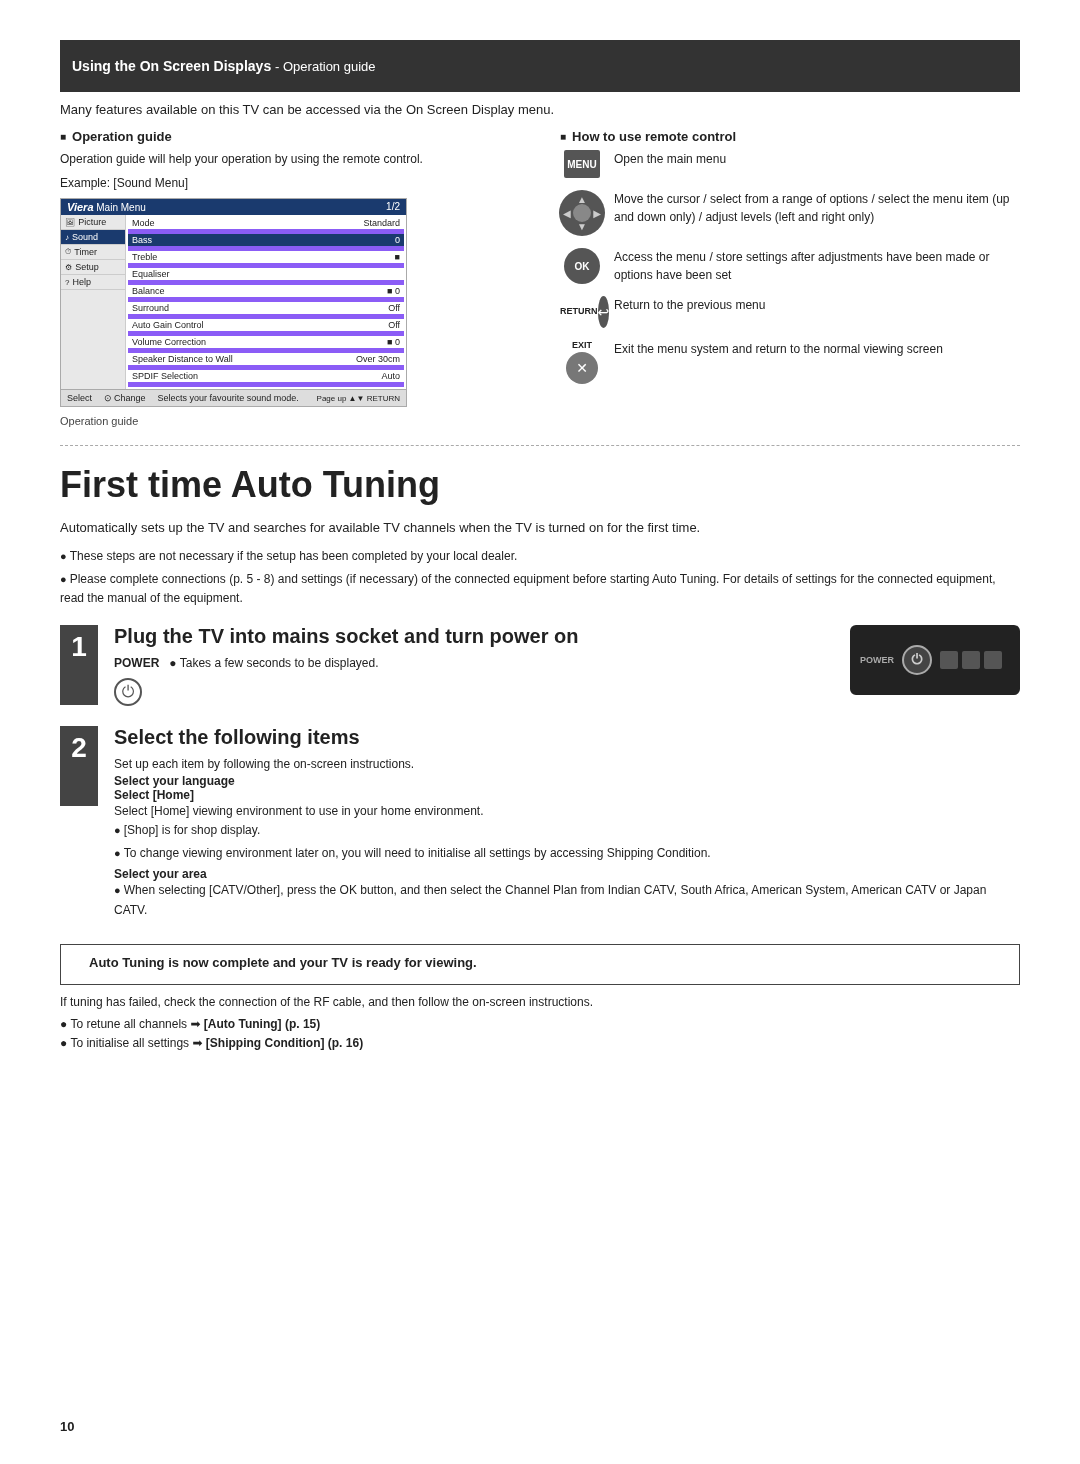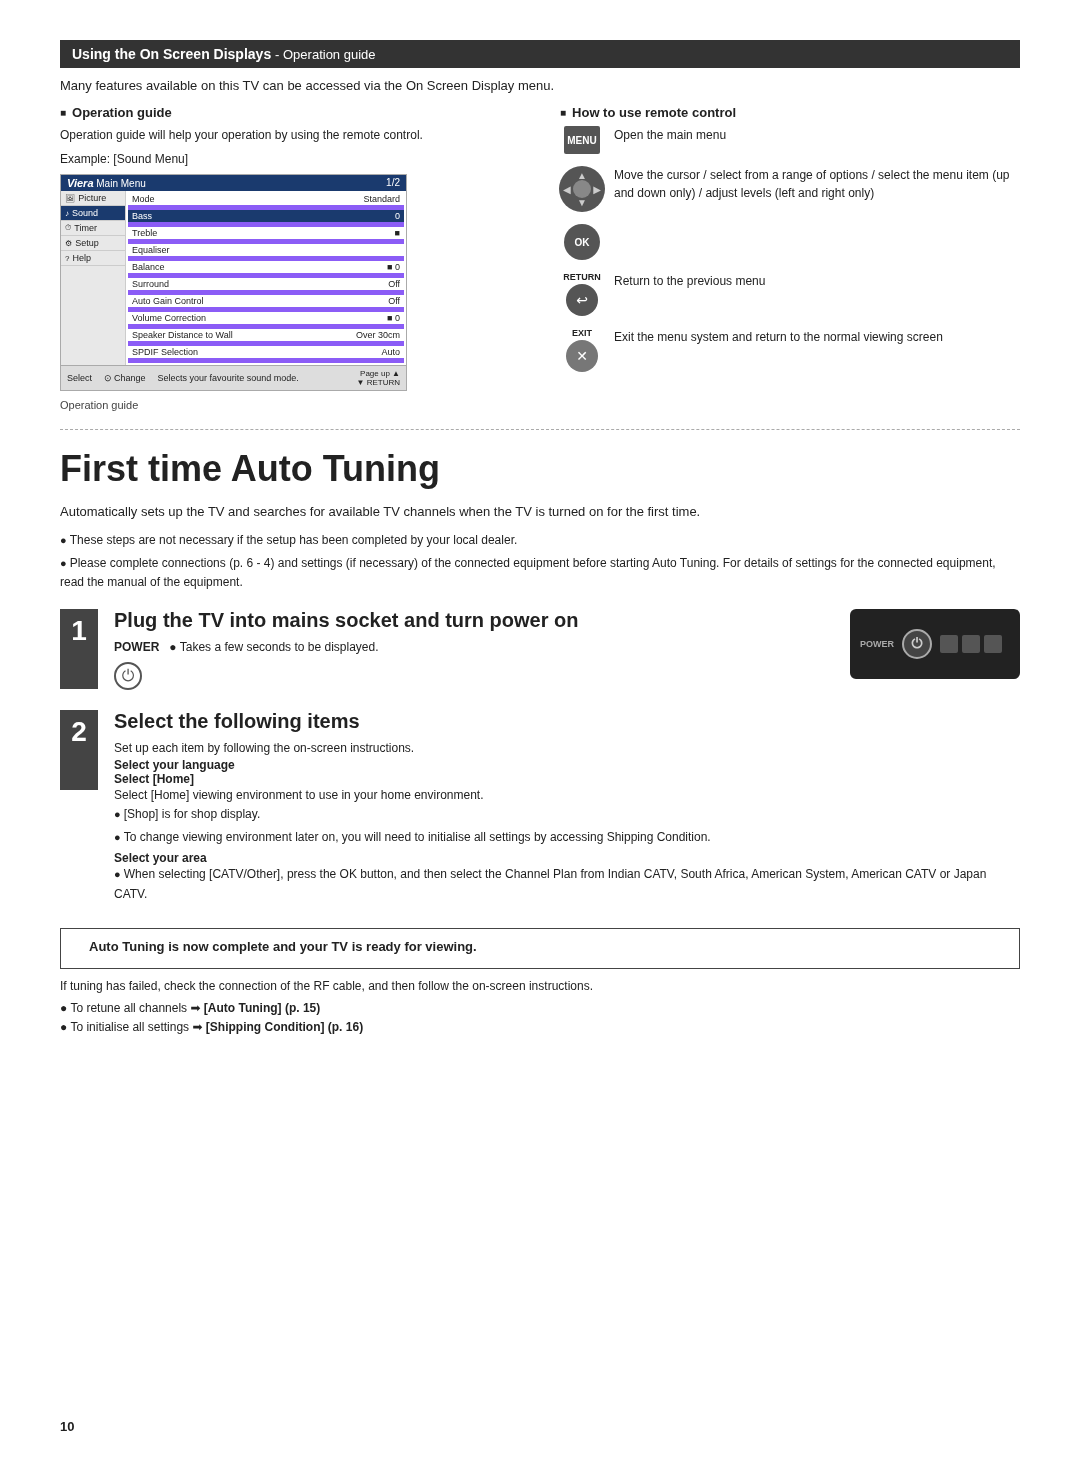--- a/index.html
+++ b/index.html
@@ -10,21 +10,21 @@
       color: #222;
       width: 1080px;
       min-height: 1464px;
       padding: 40px 60px 40px 60px;
     }
 
     
     .section-header {
       background: #333;
       color: #fff;
-      padding: 6px 12px;
+      padding: 18px 12px;
       font-size: 14px;
       font-weight: bold;
       margin-bottom: 10px;
     }
     .section-header .subtitle {
       font-weight: normal;
       font-size: 13px;
     }
 
     .intro-text {
@@ -126,21 +126,21 @@
       background: #ddd;
       padding: 3px 6px;
       font-size: 9px;
       display: flex;
       align-items: center;
       gap: 12px;
       border-top: 1px solid #aaa;
     }
     .menu-footer-nav {
       display: flex;
-      flex-direction: column;
+      flex-direction: row;
       font-size: 8px;
       text-align: right;
     }
 
     
     .remote-item {
       display: flex;
       align-items: flex-start;
       gap: 10px;
       margin-bottom: 12px;
@@ -405,21 +405,21 @@
       background: #777;
       display: flex;
       align-items: center;
       justify-content: center;
       color: #fff;
       font-size: 14px;
     }
 
     .return-col {
       display: flex;
-      flex-direction: column;
+      flex-direction: row;
       align-items: center;
     }
     .exit-col {
       display: flex;
       flex-direction: column;
       align-items: center;
     }
   </style>
 </head>
 <body>
@@ -537,20 +537,21 @@
           <div class="nav-circle-inner"></div>
         </div>
       </div>
       <p class="remote-text">Move the cursor / select from a range of options / select the menu item (up and down only) / adjust levels (left and right only)</p>
     </div>
 
     <div class="remote-item">
       <div style="width:44px;flex-shrink:0;display:flex;align-items:center;justify-content:center;">
         <div class="remote-icon-ok">OK</div>
       </div>
+      <p class="remote-text">Access the menu / store settings after adjustments have been made or options have been set</p>
     </div>
 
     <div class="remote-item">
       <div class="return-col" style="width:44px;flex-shrink:0;">
         <span class="return-label" style="font-size:9px;font-weight:bold;">RETURN</span>
         <div class="return-btn">↩</div>
       </div>
       <p class="remote-text">Return to the previous menu</p>
     </div>
 
@@ -563,21 +564,21 @@
     </div>
   </div>
 </div>
 
 <hr class="divider">
 
 <h1 class="main-heading">First time Auto Tuning</h1>
 
 <p class="intro-text">Automatically sets up the TV and searches for available TV channels when the TV is turned on for the first time.</p>
 <p class="bullet-text">These steps are not necessary if the setup has been completed by your local dealer.</p>
-<p class="bullet-text">Please complete connections (p. 6 - 4) and settings (if necessary) of the connected equipment before starting Auto Tuning. For details of settings for the connected equipment, read the manual of the equipment.</p>
+<p class="bullet-text">Please complete connections (p. 5 - 8) and settings (if necessary) of the connected equipment before starting Auto Tuning. For details of settings for the connected equipment, read the manual of the equipment.</p>
 
 <div class="step">
   <div class="step-number">1</div>
   <div class="step-content">
     <div class="step-title">Plug the TV into mains socket and turn power on</div>
     <p class="step-sub">
       <strong>POWER</strong>&nbsp;&nbsp; ● Takes a few seconds to be displayed.
     </p>
     <div class="power-icon-row">
       <div class="power-icon-circle">⏻</div>

